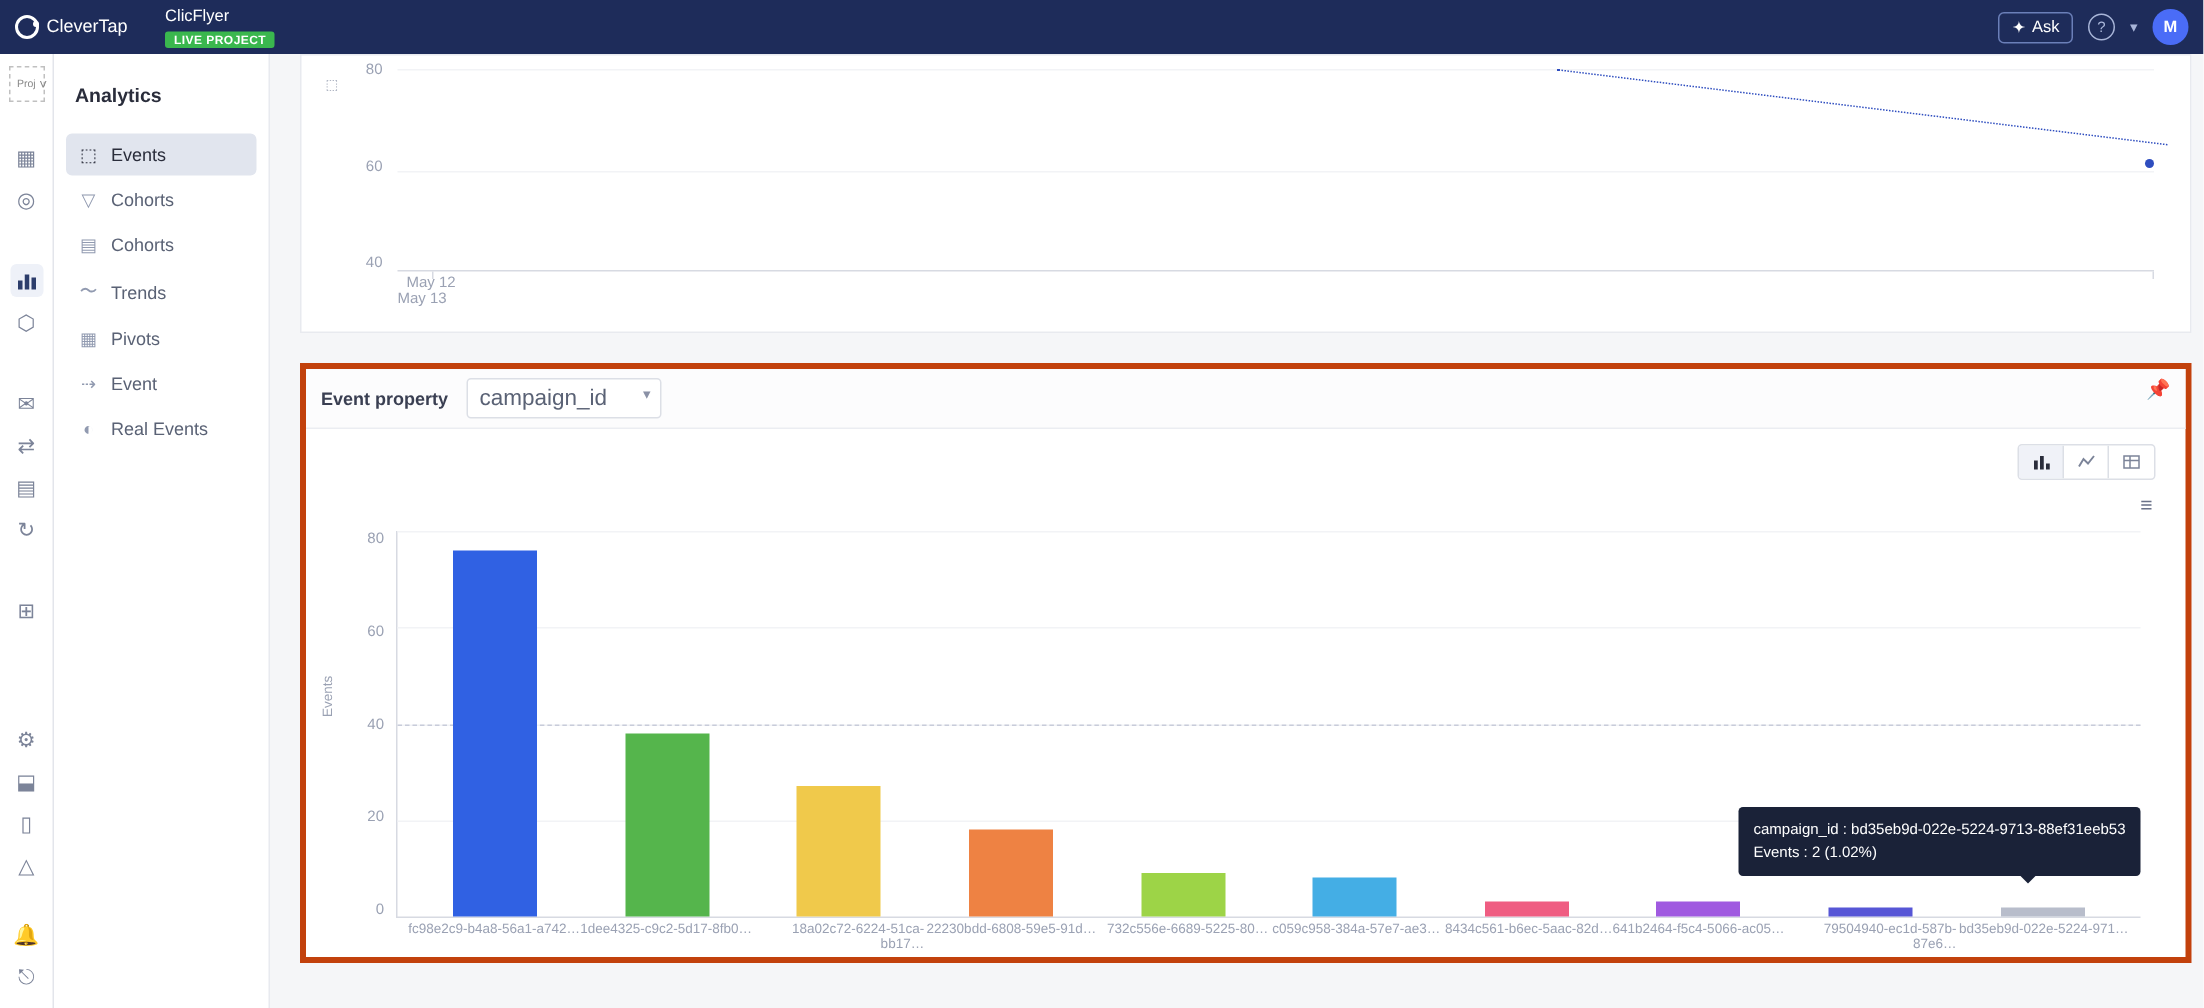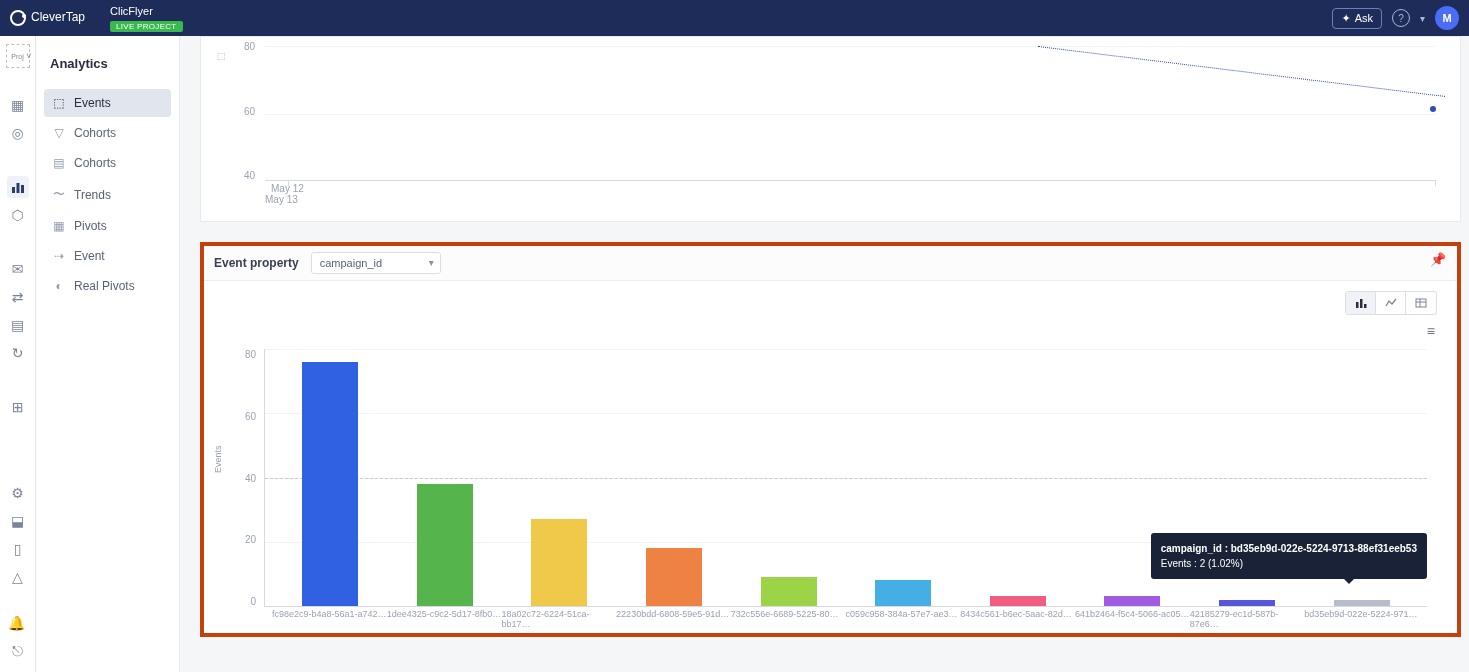--- a/index.html
+++ b/index.html
@@ -5,21 +5,21 @@
 * { box-sizing: border-box; margin: 0; padding: 0; font-family: -apple-system, BlinkMacSystemFont, "Segoe UI", Arial, sans-serif; }
 body { background: #f5f6f8; width: 1469px; height: 672px; overflow: hidden; position: relative; }
 
 
 .top-header { height: 36px; background: #1e2c5a; display: flex; align-items: center; padding: 0 10px; color: #fff; }
 .logo-area { display: flex; align-items: flex-start; gap: 5px; font-size: 12px; }
 .logo-circle { width: 16px; height: 16px; border: 2px solid #fff; border-radius: 50%; position: relative; }
 .logo-circle::after { content: ''; position: absolute; width: 4px; height: 4px; background: #fff; border-radius: 50%; right: -2px; top: 2px; }
 .project-area { margin-left: 25px; display: flex; flex-direction: column; gap:4px; }
 .project-name { font-size: 11px; color: #fff; }
-.live-badge { background: #3ab74e; font-size: 8px; padding: 1px 6px; border-radius: 2px; color:#fff; font-weight:normal; letter-spacing:0.3px; }
+.live-badge { background: #3ab74e; font-size: 8px; padding: 1px 6px; border-radius: 2px; color:#fff; font-weight:bold; letter-spacing:0.3px; }
 .header-right { margin-left: auto; display: flex; align-items: center; gap: 10px; }
 .ask-btn { border: 1px solid #6b7fb8; padding: 3px 8px; border-radius: 4px; font-size: 11px; display: flex; gap:4px; align-items:center; }
 .help-circle { width: 18px; height: 18px; border: 1.5px solid #a8b5d8; border-radius: 50%; display:flex; align-items:center; justify-content:center; font-size:10px; color:#a8b5d8;}
 .chev-down { font-size: 10px; color: #a8b5d8; }
 .avatar { width: 24px; height: 24px; border-radius: 50%; background: #4a6cf7; color:#fff; display:flex; align-items:center; justify-content:center; font-size:11px; font-weight:bold; }
 
 
 .main-wrap { display: flex; height: calc(100% - 36px); }
 
 
@@ -54,42 +54,42 @@
 .line-xlabels { position:absolute; left:50px; right:10px; bottom:6px; font-size:10px; color:#9aa1b3; display:flex; justify-content:space-between;flex-direction:column;}
 .dotted-line { position:absolute; border-top:1.5px dotted #2e4dbf; }
 .data-dot { position:absolute; width:6px; height:6px; background:#2e4dbf; border-radius:50%; transform:translate(-50%,-50%); }
 .legend-row { display:flex; align-items:center; gap:6px; padding:8px 4px 2px 30px; font-size:12px; color:#4a536b;}
 .legend-swatch { width:13px; height:13px; background:#2e4dbf; border-radius:2px; }
 
 
 .prop-panel { background:#fff; border:4px solid #c2410c; margin: 0 0 0 20px; }
 .prop-header { display:flex; align-items:center; padding: 6px 10px; border-bottom:1px solid #ebedf2; background:#fcfcfd; position:relative;}
 .prop-label { font-size:12px; font-weight:600; color:#3a3f52; margin-right:12px; }
-.prop-select { border:1px solid #dcdfe6; background:#fff; border-radius:3px; padding:4px 22px 4px 8px; font-size:11px; color:#5a6275; min-width:130px; position:relative;}
+.prop-select { border:1px solid #dcdfe6; background:#fff; border-radius:3px; padding:4px 22px 4px 8px; font-size:15px; color:#5a6275; min-width:130px; position:relative;}
 .prop-select::after { content:'▾'; position:absolute; right:6px; top:4px; font-size:10px; color:#8a91a6;}
 .pin-btn { position:absolute; right:10px; top:6px; font-size:13px; color:#4b6cf0; }
 .viewtype-row { display:flex; justify-content:flex-end; padding:10px 20px 0 0; gap:0; }
 .vt-group { display:flex; border:1px solid #dcdfe6; border-radius:3px; overflow:hidden;}
 .vt-btn { width:30px; height:22px; display:flex; align-items:center; justify-content:center; border-right:1px solid #dcdfe6; color:#7c8499; font-size:11px;}
 .vt-btn:last-child { border-right:none; }
 .vt-btn.active { background:#f0f2f8; color:#2a2d3b; }
 .hamb { margin-left:auto; margin-right:22px; margin-top:8px; margin-bottom:4px; color:#6a7289; font-size:14px; text-align:right;}
 
 
 .bar-chart { position:relative; height: 290px; padding: 0 30px 0 50px; }
 .bar-yaxis { position:absolute; left:30px; top:6px; bottom:26px; width:22px; display:flex; flex-direction:column; justify-content:space-between; align-items:flex-end; font-size:10px; color:#9aa1b3; }
 .bar-ylabel-rot { position:absolute; left:14px; top:50%; transform:rotate(-90deg) translateX(20px); transform-origin:left; font-size:9px; color:#9aa1b3;}
 .bar-plot { position:absolute; left:60px; right:30px; top:6px; bottom:26px; border-left:1px solid #d7dae2; border-bottom:1px solid #d7dae2;}
 .bar-grid { position:absolute; left:0; right:0; height:1px; background:#f2f3f6;}
 .bar-dashed { position:absolute; left:0; right:0; height:0; border-top:1px dashed #c8ccda; }
 .bars-row { position:absolute; left:0; right:0; bottom:0; top:0; display:flex; padding:0 8px; }
 .bar-col { flex:1; display:flex; flex-direction:column; justify-content:flex-end; align-items:center; position:relative;}
 .bar-rect { width:56px; }
 .bar-xlabels { position:absolute; left:60px; right:30px; bottom:4px; display:flex; padding:0 8px;}
-.bar-xlabel { flex:1; font-size:9px; color:#9aa1b3; text-align:left; }
+.bar-xlabel { flex:1; font-size:9px; color:#9aa1b3; text-align:right; }
 
 
 .tooltip { position:absolute; background:#1a2238; color:#fff; font-size:10px; padding:8px 10px; border-radius:3px; min-width:230px; right:30px; bottom:54px; line-height:1.5; z-index:5;}
 .tooltip .tt-arrow { position:absolute; bottom:-5px; left:70%; width:0; height:0; border-left:5px solid transparent; border-right:5px solid transparent; border-top:5px solid #1a2238;}
 </style>
 </head>
 <body>
 
 <div class="top-header">
   <div class="logo-area">
@@ -174,21 +174,21 @@
     <div class="side-item">
       <span class="side-icon">▦</span>
       <span>Pivots</span>
     </div>
     <div class="side-item">
       <span class="side-icon">⇢</span>
       <span>Event</span>
     </div>
     <div class="side-item">
       <span class="side-icon">◐</span>
-      <span>Real Pivots</span>
+      <span>Real Events</span>
     </div>
   </div>
 
   <div class="content">
 
     <div class="line-panel">
       <div class="line-chart">
         <span class="line-rotate">⬚</span>
         <div class="line-yaxis">
           <span>80</span>
@@ -295,26 +295,26 @@
         </div>
         <div class="bar-xlabels" id="bar-xlabels">
             <div class="bar-xlabel">fc98e2c9-b4a8-56a1-a742…</div>
             <div class="bar-xlabel">1dee4325-c9c2-5d17-8fb0…</div>
             <div class="bar-xlabel">18a02c72-6224-51ca-bb17…</div>
             <div class="bar-xlabel">22230bdd-6808-59e5-91d…</div>
             <div class="bar-xlabel">732c556e-6689-5225-80…</div>
             <div class="bar-xlabel">c059c958-384a-57e7-ae3…</div>
             <div class="bar-xlabel">8434c561-b6ec-5aac-82d…</div>
             <div class="bar-xlabel">641b2464-f5c4-5066-ac05…</div>
-            <div class="bar-xlabel">42185279-ec1d-587b-87e6…</div>
+            <div class="bar-xlabel">79504940-ec1d-587b-87e6…</div>
             <div class="bar-xlabel">bd35eb9d-022e-5224-971…</div>
           </div>
 
         <div class="tooltip">
-          <div style="font-weight:700">campaign_id : bd35eb9d-022e-5224-9713-88ef31eeb53</div>
+          <div style="font-weight:400">campaign_id : bd35eb9d-022e-5224-9713-88ef31eeb53</div>
           <div>Events : 2 (1.02%)</div>
           <div class="tt-arrow"></div>
         </div>
       </div>
 
     </div>
 
   </div>
 </div>
 

